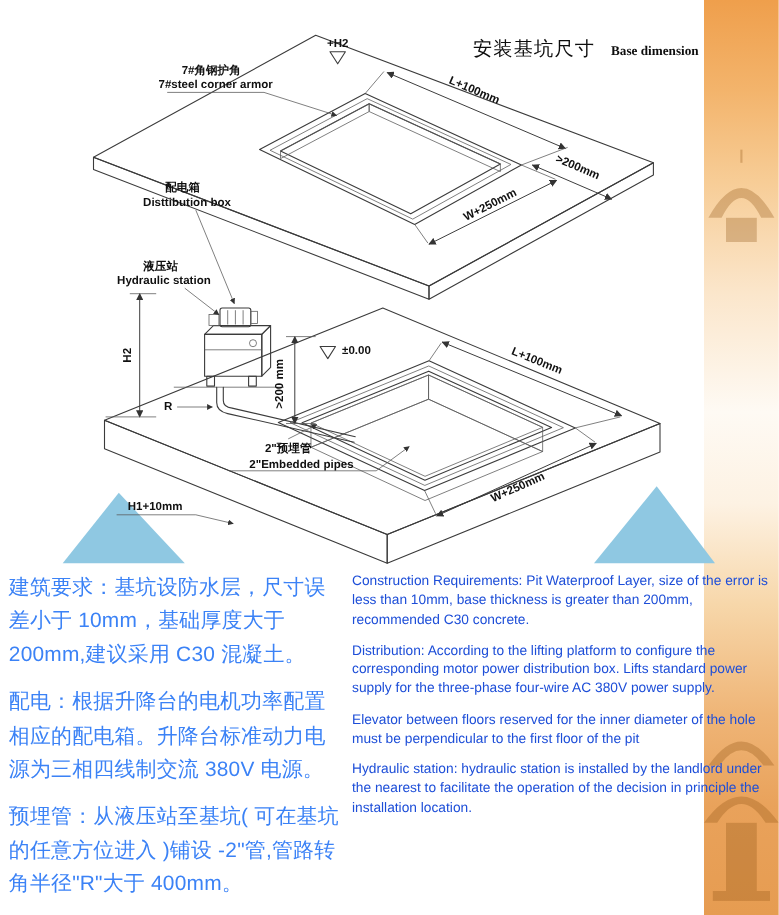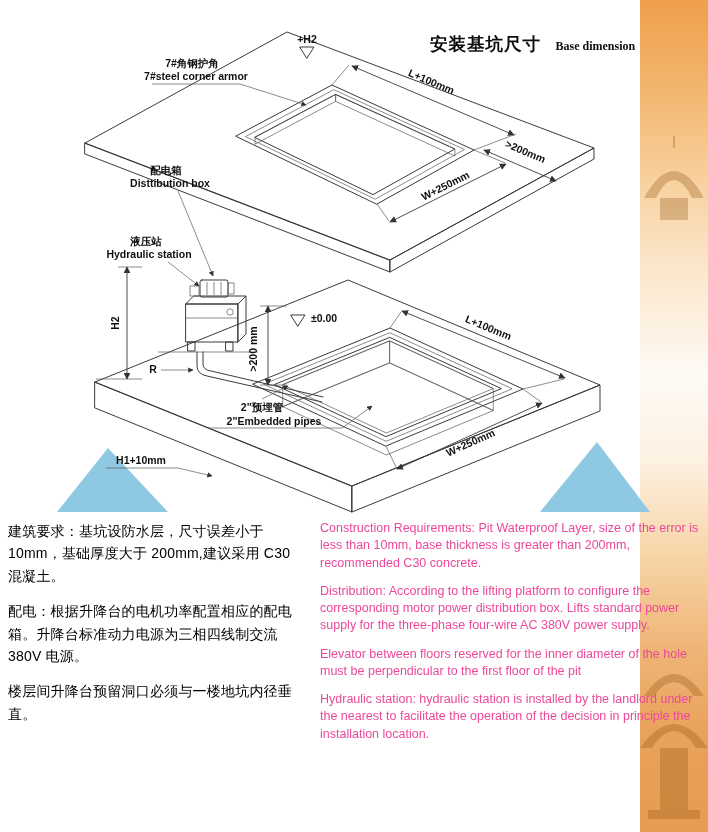--- a/index.html
+++ b/index.html
@@ -14,41 +14,41 @@
       #ef9f4c 0%, #f3b46c 10%, #f7cd97 20%, #fbe6cb 32%,
       #fefaf4 45%, #fdf2e3 55%, #f7d7aa 66%, #efb577 78%,
       #e9a25b 88%, #e69c51 100%);
   }
   .band svg{display:block;position:absolute;left:0;opacity:.3}
   
   .title{
     position:absolute;top:32px;left:430px;z-index:3;white-space:nowrap;
     color:#0d0d0d;
   }
-  .title .zh{font-size:17.5px;font-weight:bold;letter-spacing:1px}
+  .title .zh{font-size:17.5px;font-weight:normal;letter-spacing:1px}
   .title .en{font-family:Liberation Serif, serif;font-size:12px;font-weight:bold;margin-left:10px}
   
   .diagram{position:absolute;top:0;left:0;z-index:1}
   .ln{stroke:#3b3b3b;stroke-width:1;fill:none;stroke-linejoin:round;stroke-linecap:round}
   .thin{stroke:#5a5a5a;stroke-width:.7;fill:none}
   .dimln{stroke:#3b3b3b;stroke-width:.9;fill:none}
   .diagram text{font-family:"Liberation Sans",sans-serif;font-size:10.5px;font-weight:bold;fill:#101010}
   
   .notes{
     position:absolute;top:520px;left:8px;width:694px;z-index:2;
     display:flex;gap:12px;
   }
   .col-zh{width:300px;flex:0 0 300px}
   .col-en{flex:1}
   .col-zh p{
-    margin:0 0 13px;font-size:14px;line-height:1.6;color:#000000;
+    margin:0 0 13px;font-size:19px;line-height:1.6;color:#3b82f6;
     letter-spacing:.2px;
   }
   .col-en p{
-    margin:0 0 11px;font-size:12.5px;line-height:1.38;color:#ec4899;
+    margin:0 0 11px;font-size:12.5px;line-height:1.38;color:#1d4ed8;
   }
 </style>
 </head>
 <body>
 
 <div class="band">
   <svg style="top:128px" width="68" height="100" viewBox="0 0 68 100">
     <path d="M4,70 Q34,16 64,70 L52,70 Q34,34 16,70 Z" fill="#8f5312"></path>
     <line x1="34" y1="8" x2="34" y2="20" stroke="#8f5312" stroke-width="2"></line>
     <rect x="20" y="70" width="28" height="22" fill="#8f5312"></rect>
@@ -193,20 +193,21 @@
     <text x="262" y="411" text-anchor="middle">2"预埋管</text>
     <text x="274" y="425" text-anchor="middle">2"Embedded pipes</text>
     <text x="141" y="464" text-anchor="middle">H1+10mm</text>
   </g>
 </svg>
 
 <div class="notes">
   <div class="col-zh">
     <p>建筑要求：基坑设防水层，尺寸误差小于 10mm，基础厚度大于 200mm,建议采用 C30 混凝土。</p>
     <p>配电：根据升降台的电机功率配置相应的配电箱。升降台标准动力电源为三相四线制交流 380V 电源。</p>
+    <p>预埋管：从液压站至基坑( 可在基坑的任意方位进入 )铺设 -2"管,管路转角半径"R"大于 400mm。</p>
     <p>楼层间升降台预留洞口必须与一楼地坑内径垂直。</p>
   </div>
   <div class="col-en">
     <p>Construction Requirements: Pit Waterproof Layer, size of the error is less than 10mm, base thickness is greater than 200mm, recommended C30 concrete.</p>
     <p>Distribution: According to the lifting platform to configure the corresponding motor power distribution box. Lifts standard power supply for the three-phase four-wire AC 380V power supply.</p>
     <p>Elevator between floors reserved for the inner diameter of the hole must be perpendicular to the first floor of the pit</p>
     <p>Hydraulic station: hydraulic station is installed by the landlord under the nearest to facilitate the operation of the decision in principle the installation location.</p>
   </div>
 </div>
 

